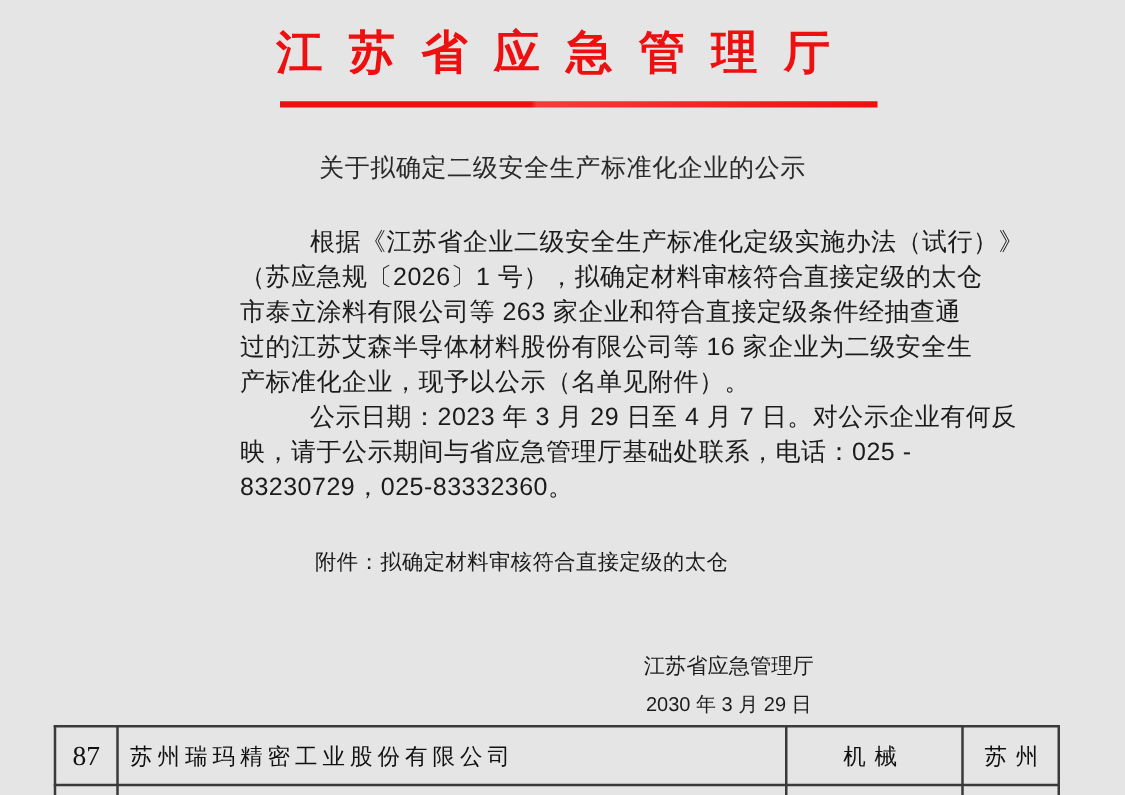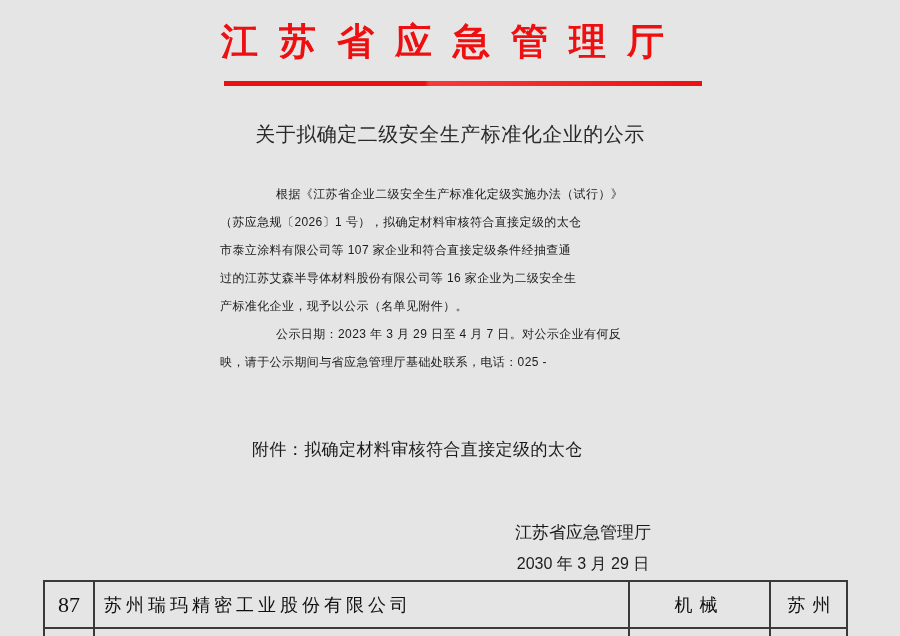--- a/index.html
+++ b/index.html
@@ -44,24 +44,23 @@
     font-size: 20px;
     color: #2a2a2a;
     letter-spacing: 0.5px;
   }
 
   
   .body-text {
     position: absolute;
     left: 192px; top: 180px;
     width: 510px;
-    font-size: 12px;
+    font-size: 20px;
     line-height: 28px;
     color: var(--body_ink, #1b1b1b);
-    margin-left: 28px;
   }
   .body-line { white-space: nowrap; letter-spacing: 0.4px; }
   .body-line.indent { text-indent: 56px; }
 
   
   .attachment-note {
     position: absolute;
     left: 252px; top: 438px;
     font-size: 17px;
     color: var(--body_ink, #1b1b1b);
@@ -139,25 +138,26 @@
 
   <div class="letterhead-title">江苏省应急管理厅</div>
 
   <div class="letterhead-rule"></div>
 
   <div class="doc-title">关于拟确定二级安全生产标准化企业的公示</div>
 
   <div class="body-text">
     <div class="body-line indent">根据《江苏省企业二级安全生产标准化定级实施办法（试行）》</div>
     <div class="body-line">（苏应急规〔2026〕1 号），拟确定材料审核符合直接定级的太仓</div>
-    <div class="body-line">市泰立涂料有限公司等 107 家企业和符合直接定级条件经抽查通</div>
+    <div class="body-line">市泰立涂料有限公司等 263 家企业和符合直接定级条件经抽查通</div>
     <div class="body-line">过的江苏艾森半导体材料股份有限公司等 16 家企业为二级安全生</div>
     <div class="body-line">产标准化企业，现予以公示（名单见附件）。</div>
     <div class="body-line indent">公示日期：2023 年 3 月 29 日至 4 月 7 日。对公示企业有何反</div>
     <div class="body-line">映，请于公示期间与省应急管理厅基础处联系，电话：025 -</div>
+    <div class="body-line">83230729，025-83332360。</div>
   </div>
 
   <div class="attachment-note">附件：拟确定材料审核符合直接定级的太仓</div>
 
   <div class="signature-block">
     <div class="signature-agency">江苏省应急管理厅</div>
     <div class="signature-date">2030 年 3 月 29 日</div>
   </div>
 
   <div class="companies-table">

